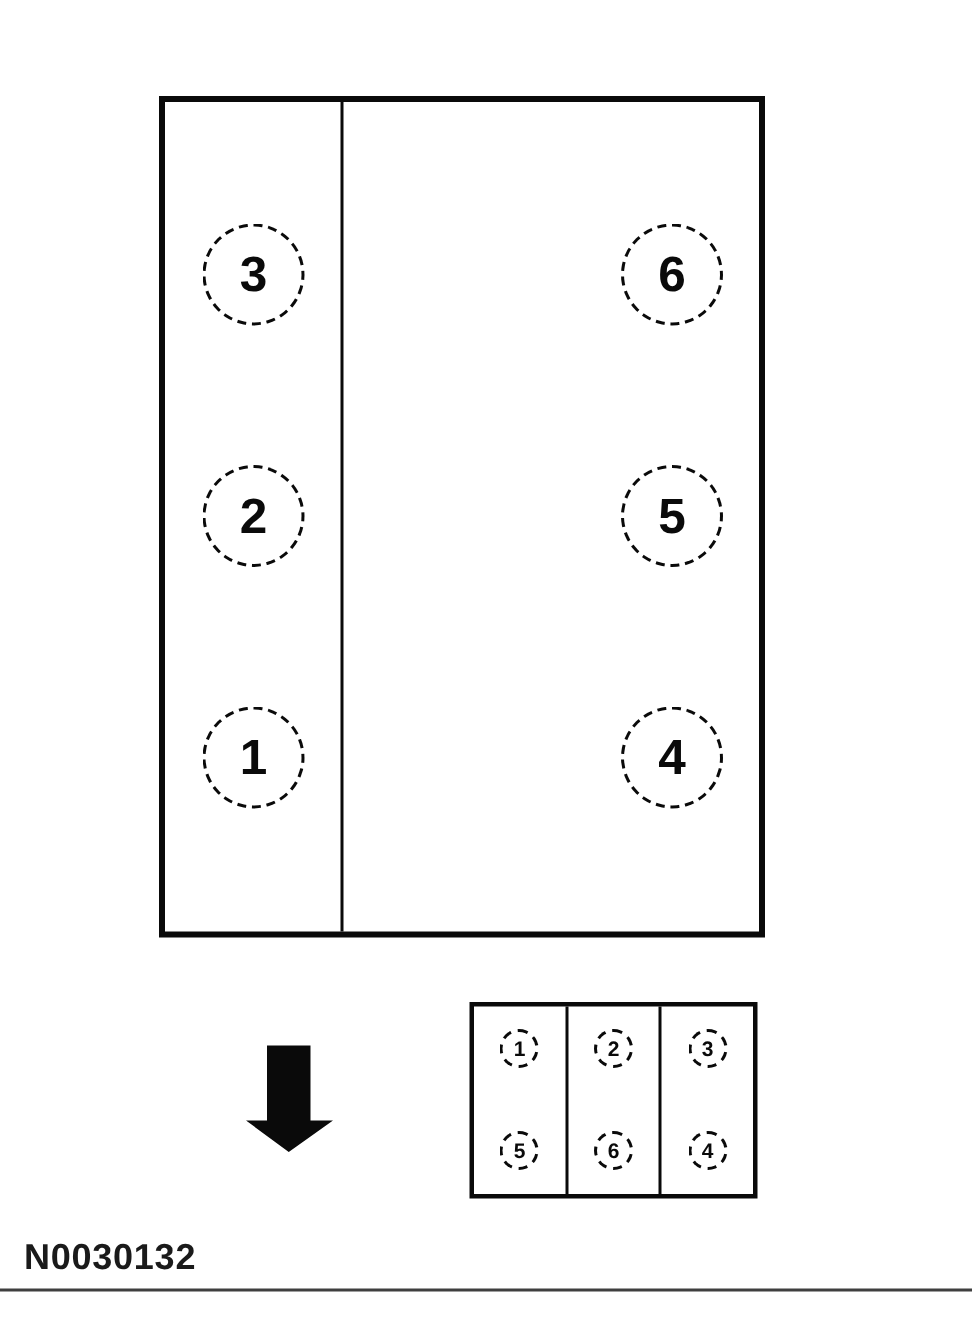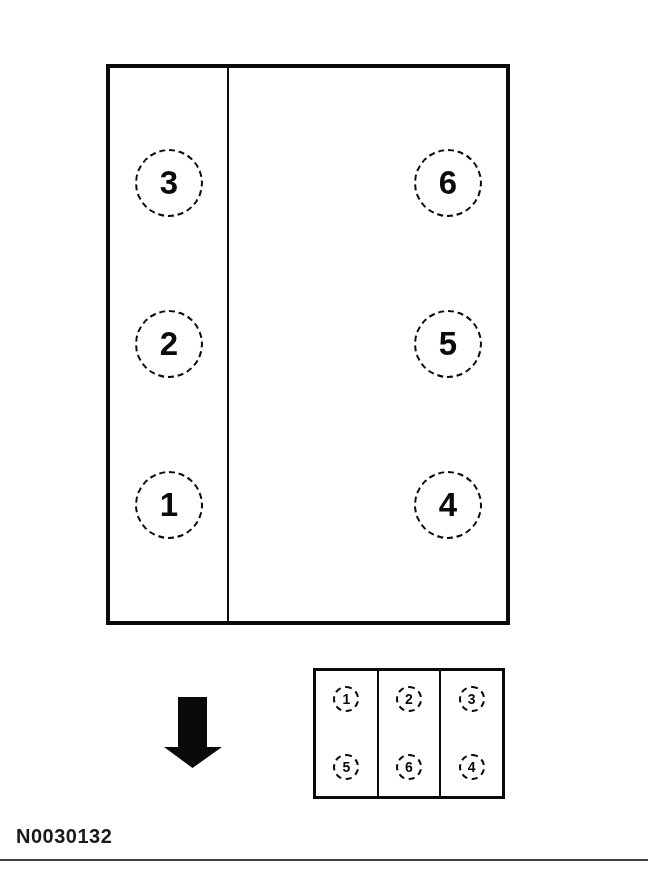--- a/index.html
+++ b/index.html
@@ -99,21 +99,21 @@
     font-weight: 700;
     color: #0a0a0a;
     background: #ffffff;
   }
 
   
   .figure-id {
     position: absolute;
     left: 16px;
     top: 825px;
-    font-size: 20px;
+    font-size: 24px;
     font-weight: 700;
     letter-spacing: 0.5px;
     color: #1a1a1a;
   }
   .bottom-rule {
     position: absolute;
     left: 0;
     top: 859px;
     width: 648px;
     height: 2px;

